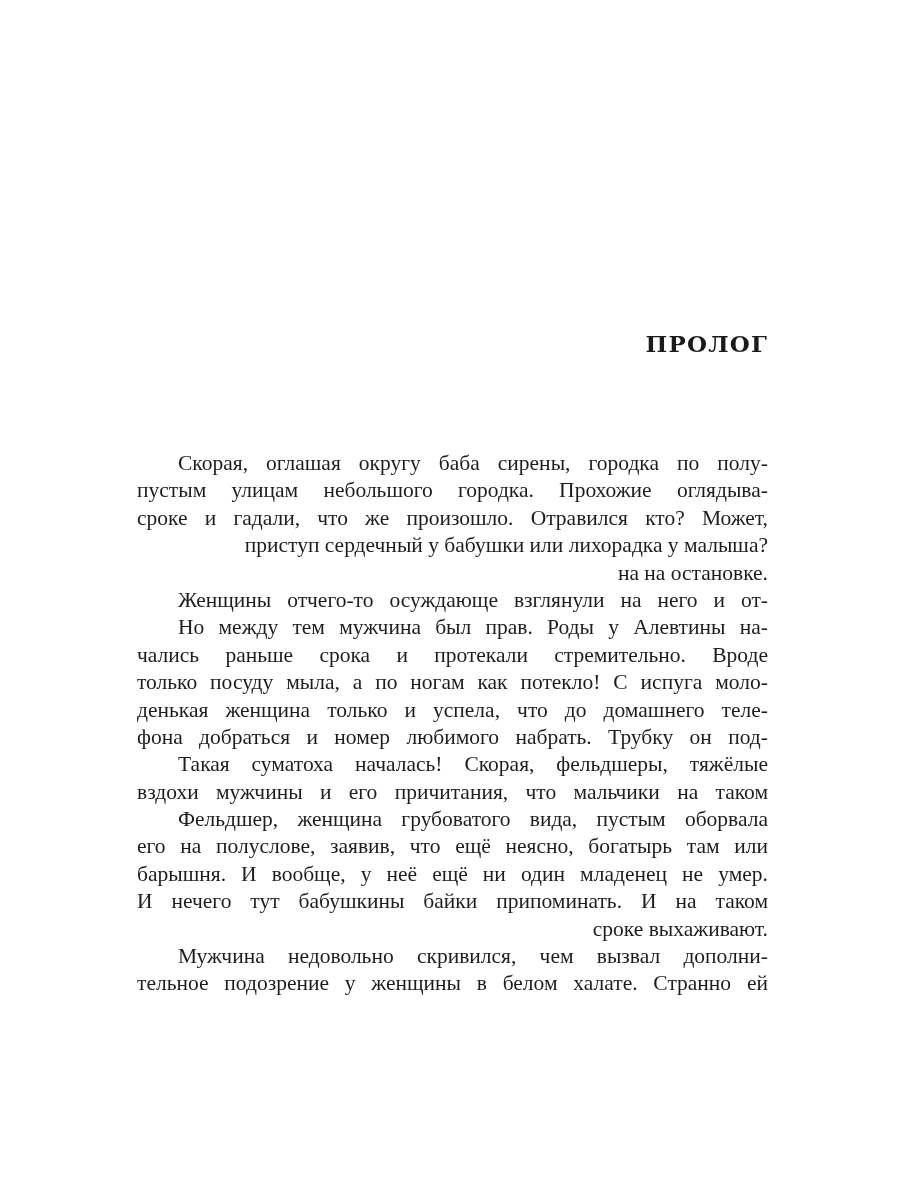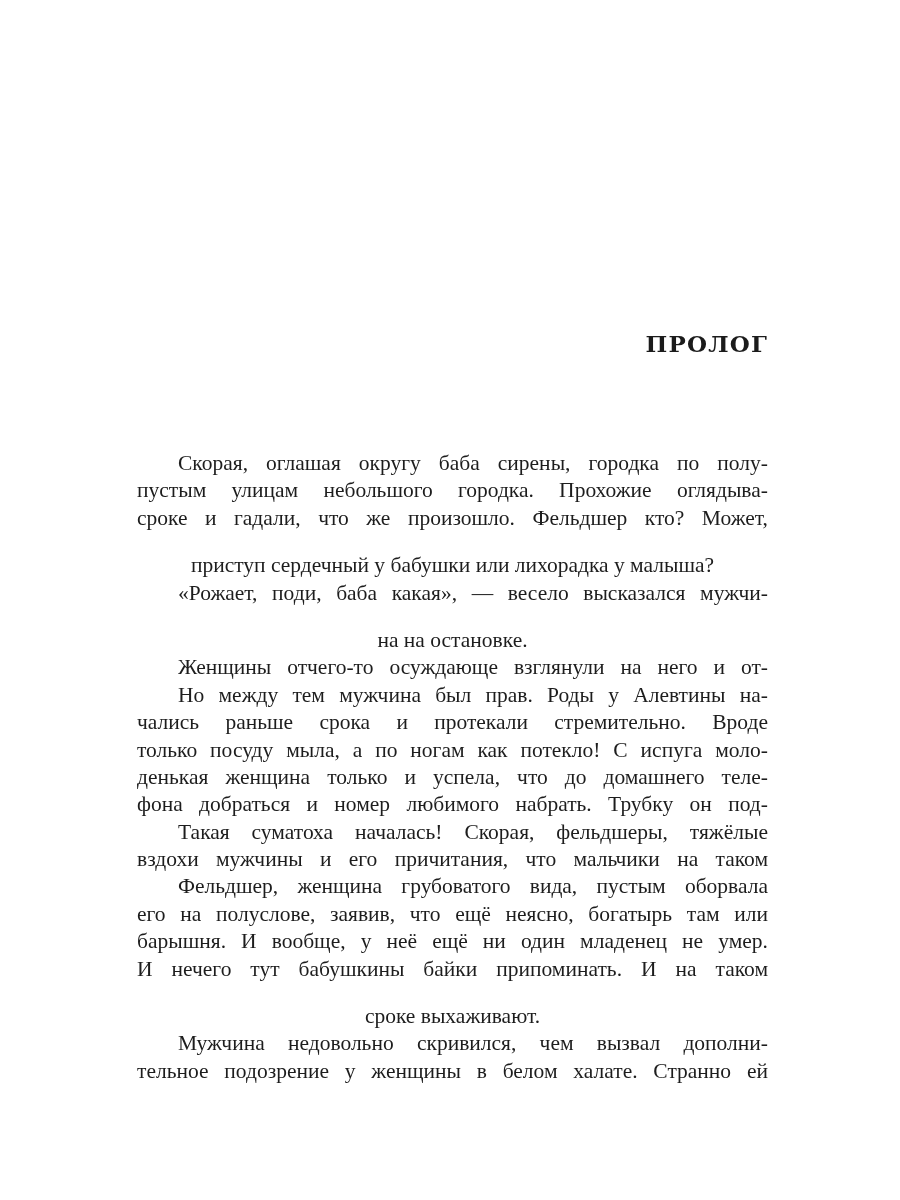--- a/index.html
+++ b/index.html
@@ -68,22 +68,21 @@
   }
 
   
   .line.justify.indent {
     padding-left: 41px;
     width: calc(100% - 41px);
   }
 
   
   .line.flush {
-    text-align: center;
-    margin-top: 20px;
+    text-align: right;
   }
 
   .para {
     display: block;
   }
 </style>
 </head>
 <body>
 
 <div class="page">
@@ -112,37 +111,27 @@
             <span class="w">Прохожие</span>
             <span class="w">оглядыва-</span>
           </div>
           <div class="line justify">
             <span class="w">сроке</span>
             <span class="w">и</span>
             <span class="w">гадали,</span>
             <span class="w">что</span>
             <span class="w">же</span>
             <span class="w">произошло.</span>
-            <span class="w">Фельдшер</span>
+            <span class="w">Отравился</span>
             <span class="w">кто?</span>
             <span class="w">Может,</span>
           </div>
           <div class="line flush">приступ сердечный у бабушки или лихорадка у малыша?</div>
         </div>
         <div class="para">
-          <div class="line justify indent">
-            <span class="w">«Рожает,</span>
-            <span class="w">поди,</span>
-            <span class="w">баба</span>
-            <span class="w">какая»,</span>
-            <span class="w">—</span>
-            <span class="w">весело</span>
-            <span class="w">высказался</span>
-            <span class="w">мужчи-</span>
-          </div>
           <div class="line flush">на на остановке.</div>
         </div>
         <div class="para">
           <div class="line justify indent">
             <span class="w">Женщины</span>
             <span class="w">отчего-то</span>
             <span class="w">осуждающе</span>
             <span class="w">взглянули</span>
             <span class="w">на</span>
             <span class="w">него</span>

